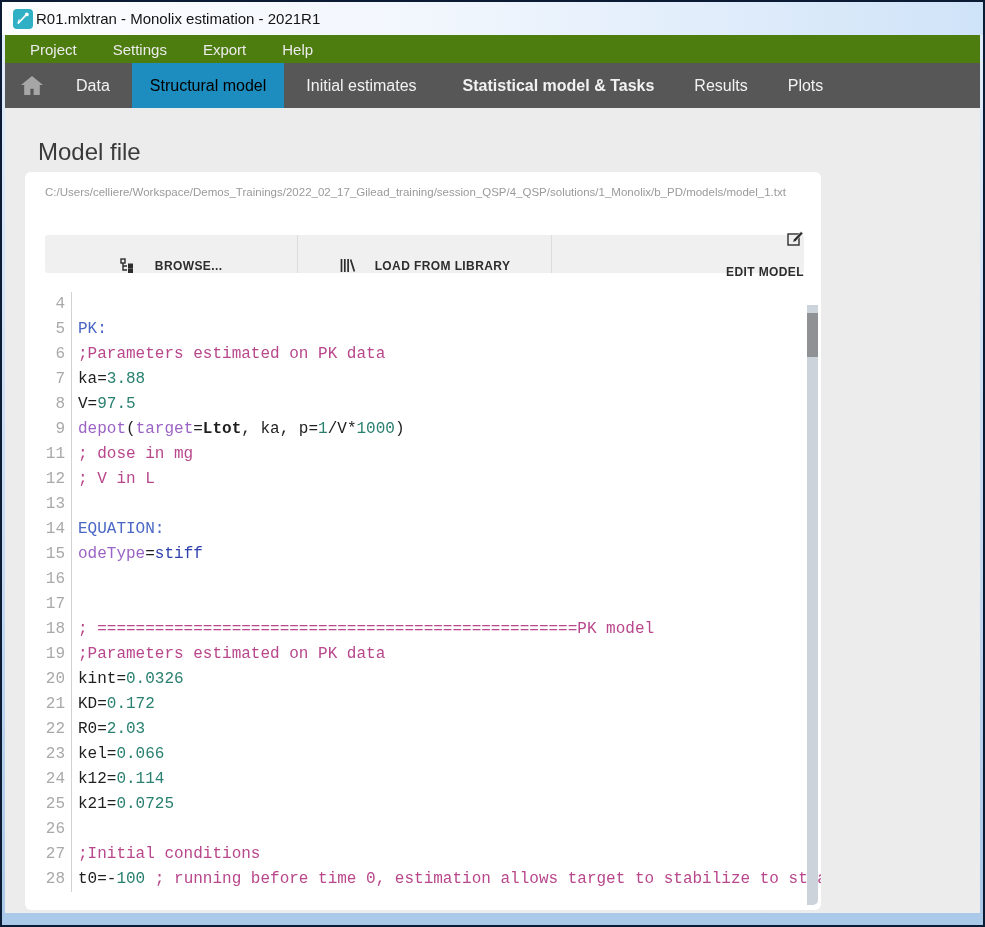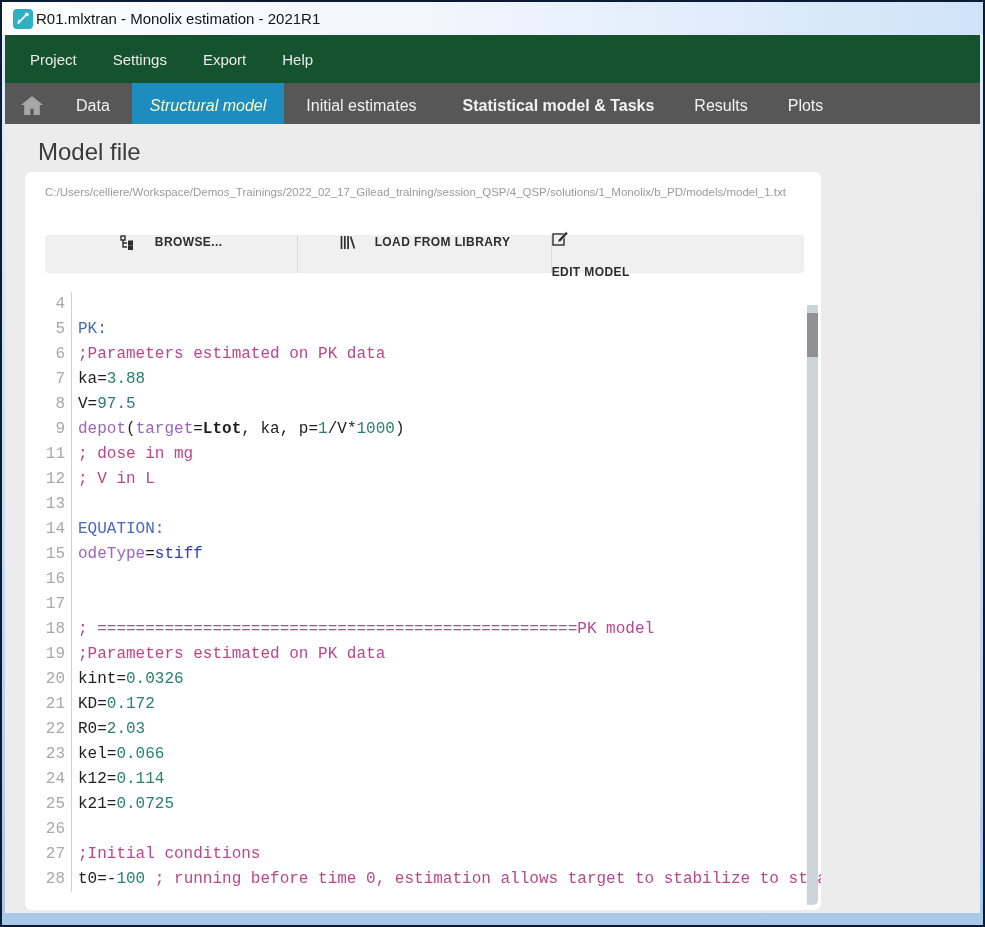--- a/index.html
+++ b/index.html
@@ -19,48 +19,48 @@
     display:flex; align-items:center; padding-left:11px; gap:3px;
   }
   .titlebar .title { font-size:15px; color:#141414; }
   .logo { width:20px; height:20px; display:block; }
   
   .app-body {
     position:absolute; top:33px; left:3px; right:3px; bottom:12px;
     background:#ececec; overflow:hidden;
   }
   .menubar {
-    height:48px; background:#14532d; display:flex; align-items:center;
+    height:28px; background:#4d7c0f; display:flex; align-items:center;
     padding-left:25px;
   }
   .menu-item { font-size:15px; color:#ececec; margin-right:36px; cursor:default; }
   .tabbar { height:45px; background:#575757; display:flex; align-items:stretch; }
   .home-tab { width:53px; display:flex; align-items:center; justify-content:center; }
   .tab {
     display:flex; align-items:center; padding:6px 18px; color:#f2f2f2;
     font-size:16px; cursor:default; margin-right:4px;
   }
-  .tab.active { background:#1d8cbe; color:#fef9c3;font-style:italic; }
+  .tab.active { background:#1d8cbe; color:#000000; }
   .tab.bold { font-weight:bold; margin-left:6px; }
   .main { position:absolute; top:89px; left:0; right:0; bottom:0; background:#ececec; }
   .page-title { position:absolute; top:14px; left:33px; font-size:24px; color:#3a3a3a; }
   .card {
     position:absolute; top:48px; left:20px; width:796px; bottom:3px;
     background:#ffffff; border-radius:6px;
   }
   .file-path {
     position:absolute; top:14px; left:20px; right:20px;
     font-size:11.5px; color:#9a9a9a; white-space:nowrap; overflow:hidden;
   }
   .btn-row {
     position:absolute; top:63px; left:20px; right:17px; height:38px;
     background:#f0f0f0; border-radius:3px; display:flex; align-items:stretch;
   }
   .mbtn {
-    flex:1; display:flex; align-items:flex-start; justify-content:center; gap:19px;
+    flex:1; display:flex; align-items:flex-end; justify-content:center; gap:19px;
     border-right:1px solid #dcdcdc; cursor:pointer;
   }
   .mbtn:last-child { border-right:none;flex-direction:column; }
   .mbtn .mlabel { font-size:12px; font-weight:bold; color:#2d2d2d; letter-spacing:0.4px; }
   .micon { display:flex; align-items:center; }
   
   .code-area { position:absolute; top:116px; left:0; right:0; bottom:5px; overflow:hidden; }
   .code-lines { padding-top:4px; }
   .code-line {
     height:25px; display:flex;

